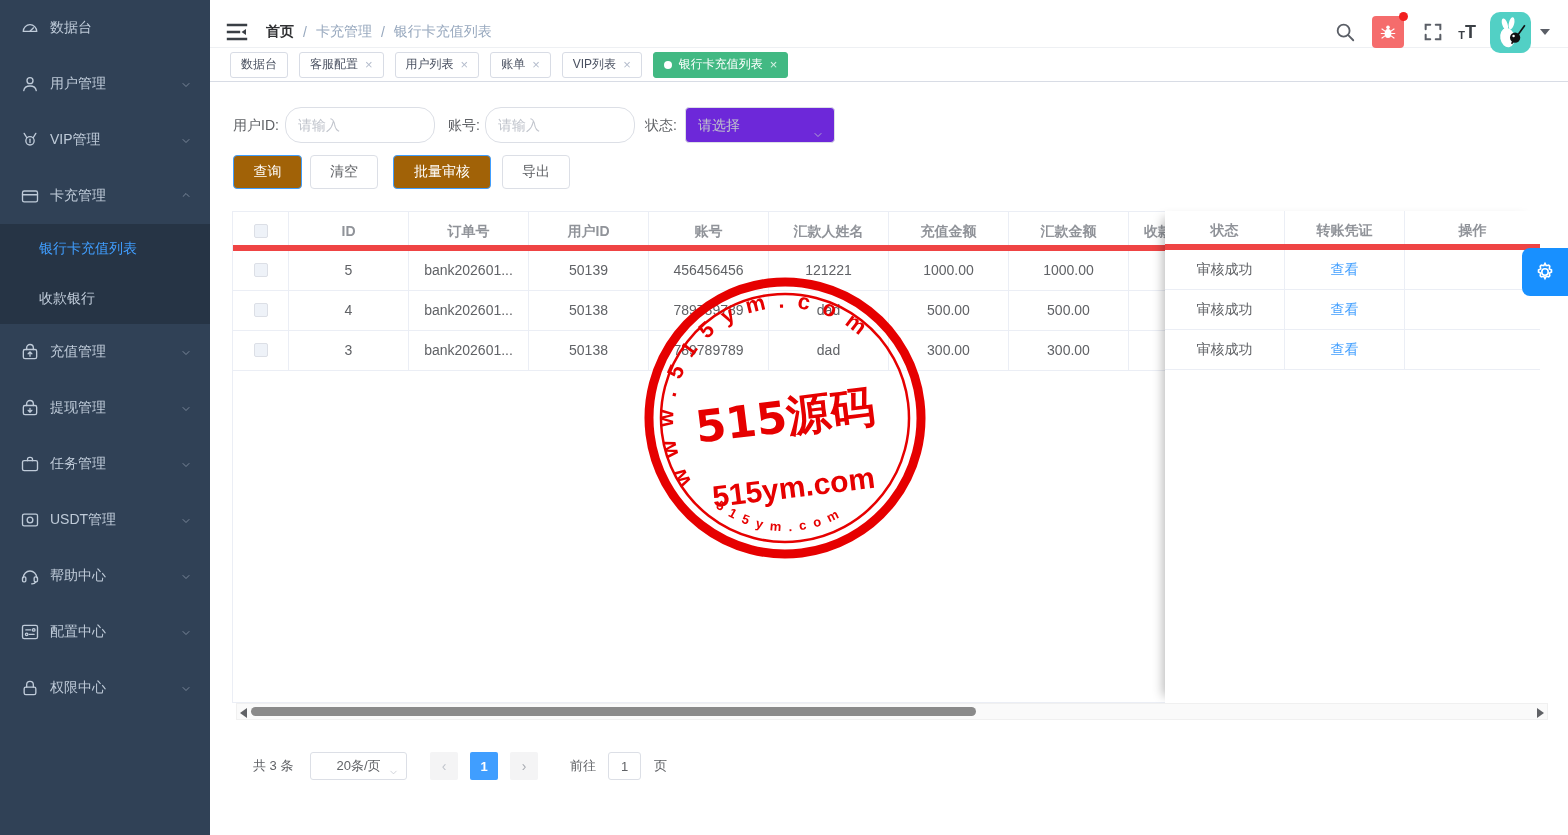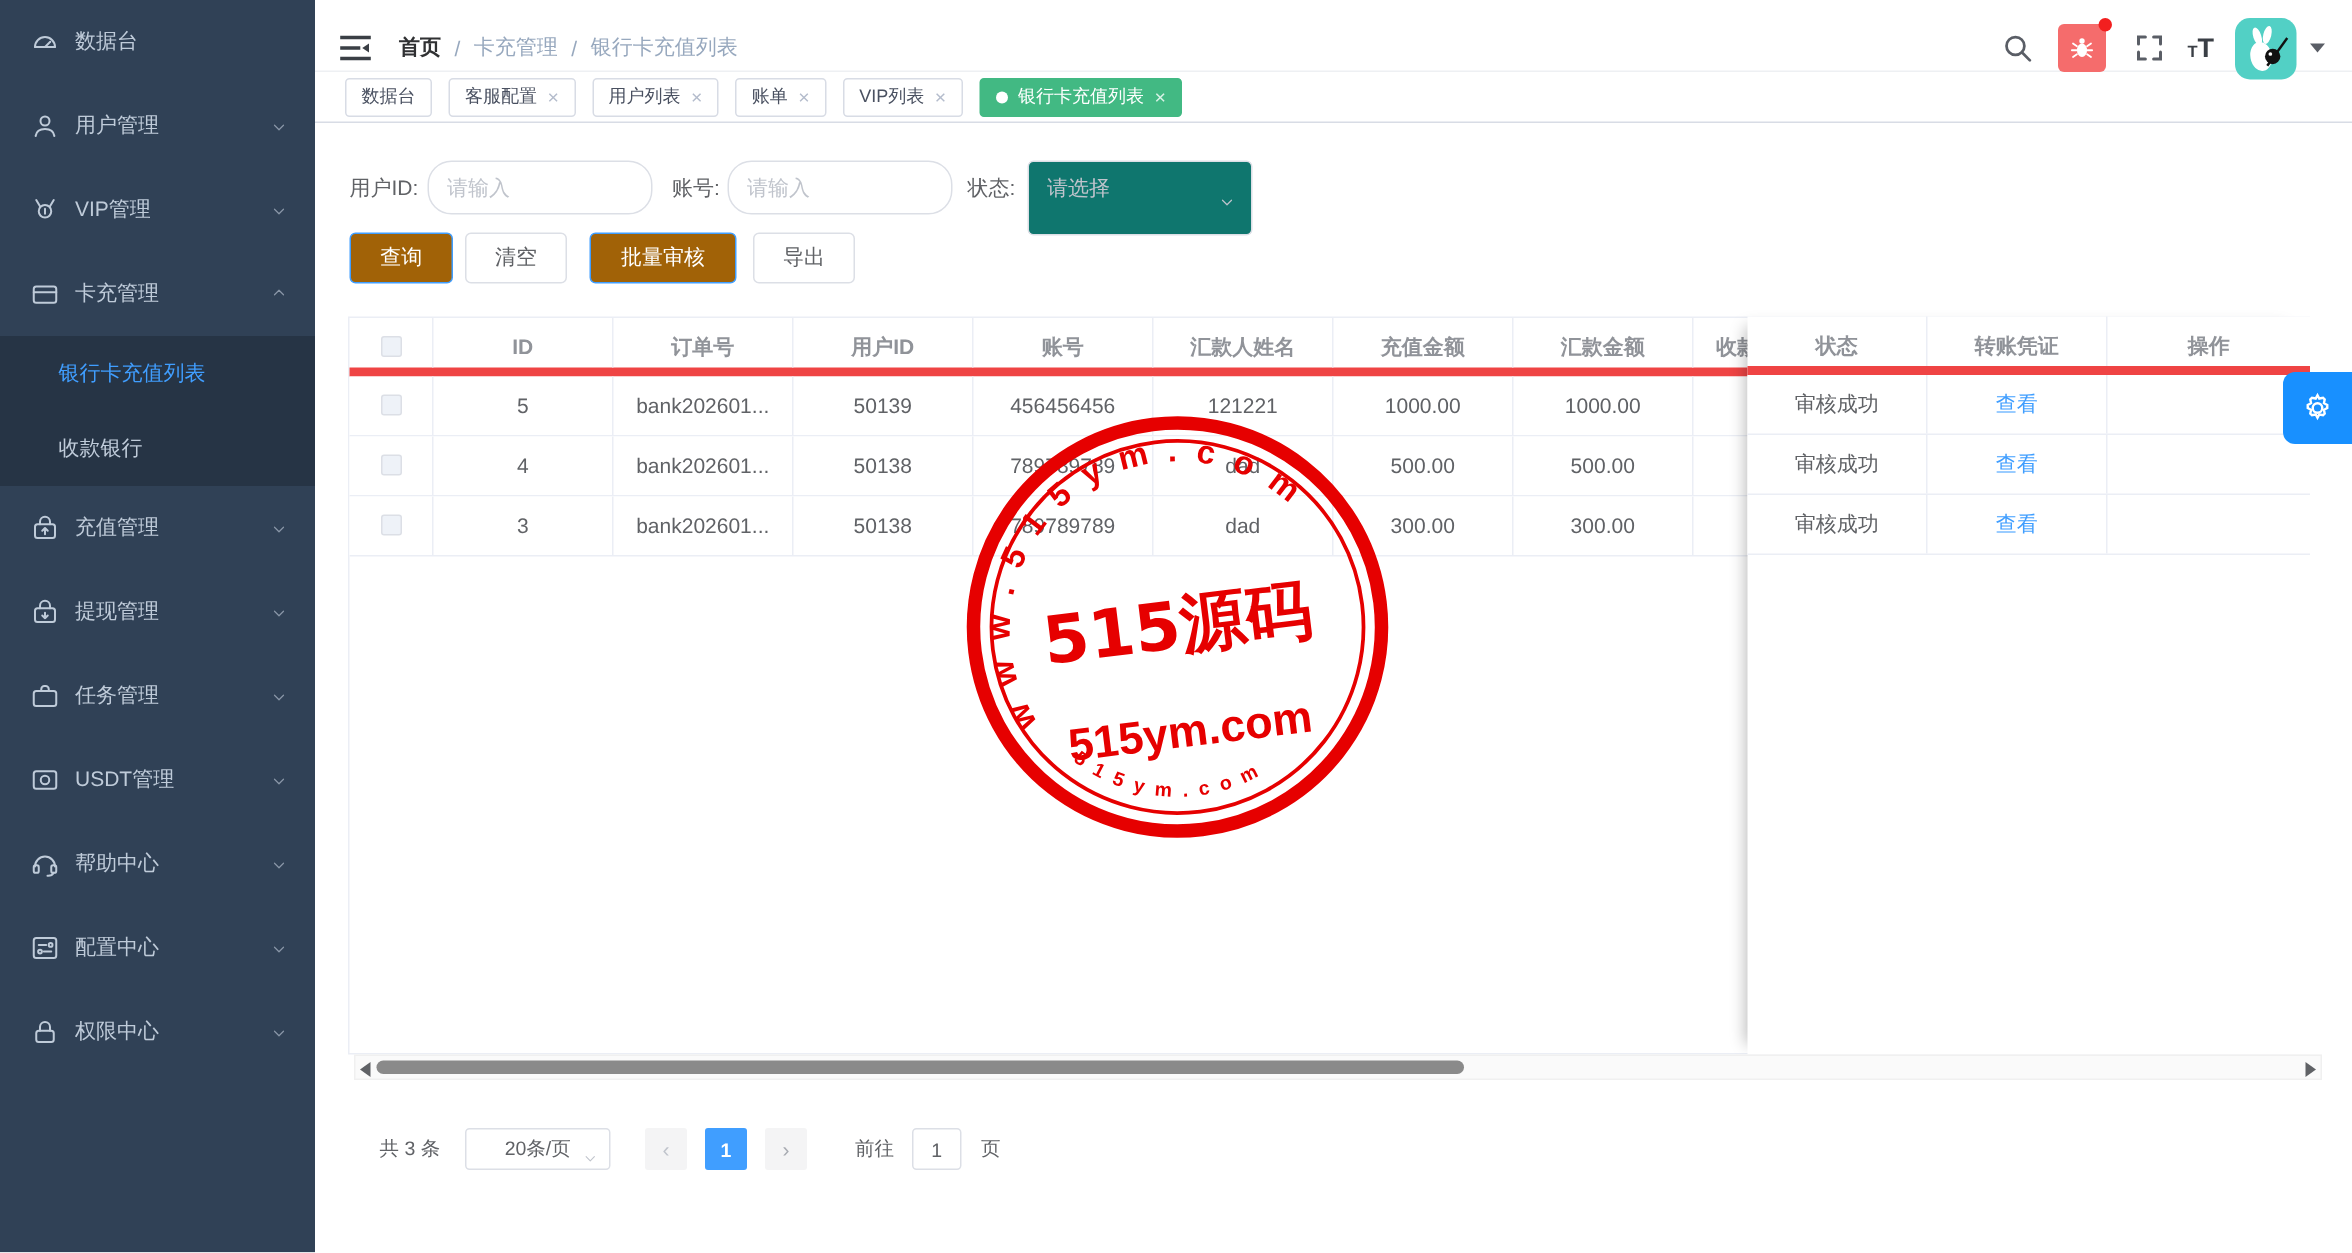--- a/index.html
+++ b/index.html
@@ -41,21 +41,21 @@
   .tab .close { margin-left:7px; font-size:13px; color:#b4bccc; line-height:1; }
   .tab.active { background:#42b983; color:#fff; border-color:#42b983; }
   .tab.active .dot { width:8px; height:8px; border-radius:50%; background:#fff; margin-right:7px; }
   .tab.active .close { color:#d9f2e6; }
 
   
   .content { position:absolute; left:210px; top:82px; width:1358px; height:753px; background:#fff; }
   .flabel { position:absolute; top:25px; height:36px; line-height:36px; font-size:14px; color:#606266; }
   .finput { position:absolute; top:25px; height:36px; width:150px; border:1px solid #dcdfe6; border-radius:16px; padding:0 12px; font-size:14px; color:#606266; outline:none; font-family:inherit; }
   .finput::placeholder { color:#c0c4cc; }
-  .fselect { position:absolute; top:25px; height:50px; width:150px; border:1px solid #dcdfe6; border-radius:4px; padding:0 12px; font-size:14px; color:#c0c4cc; line-height:34px; cursor:pointer; background:#0f766e; }
+  .fselect { position:absolute; top:25px; height:36px; width:150px; border:1px solid #dcdfe6; border-radius:4px; padding:0 12px; font-size:14px; color:#c0c4cc; line-height:34px; cursor:pointer; background:#6d28d9; }
   .fselect .sel-chev { position:absolute; right:10px; top:11px; width:12px; height:12px; color:#c0c4cc; }
 
   .btn { position:absolute; top:73px; height:34px; display:flex; align-items:center; justify-content:center; font-size:14px; border-radius:4px; border:1px solid #dcdfe6; background:#fff; color:#606266; cursor:pointer; font-family:inherit; }
   .btn.primary { background:#a16207; border-color:#409eff; color:#fff; }
 
   
   .table-region { position:absolute; left:22px; top:129px; width:1308px; height:492px; border:1px solid #ebeef5; background:#fff; }
   .thead { display:flex; height:39px; border-bottom:6px solid #ef4444; }
   .th { line-height:38px; text-align:center; font-size:14px; color:#909399; font-weight:bold; border-right:1px solid #ebeef5; flex:none; }
   .tr { display:flex; height:40px; border-bottom:1px solid #ebeef5; background:#fff; }

